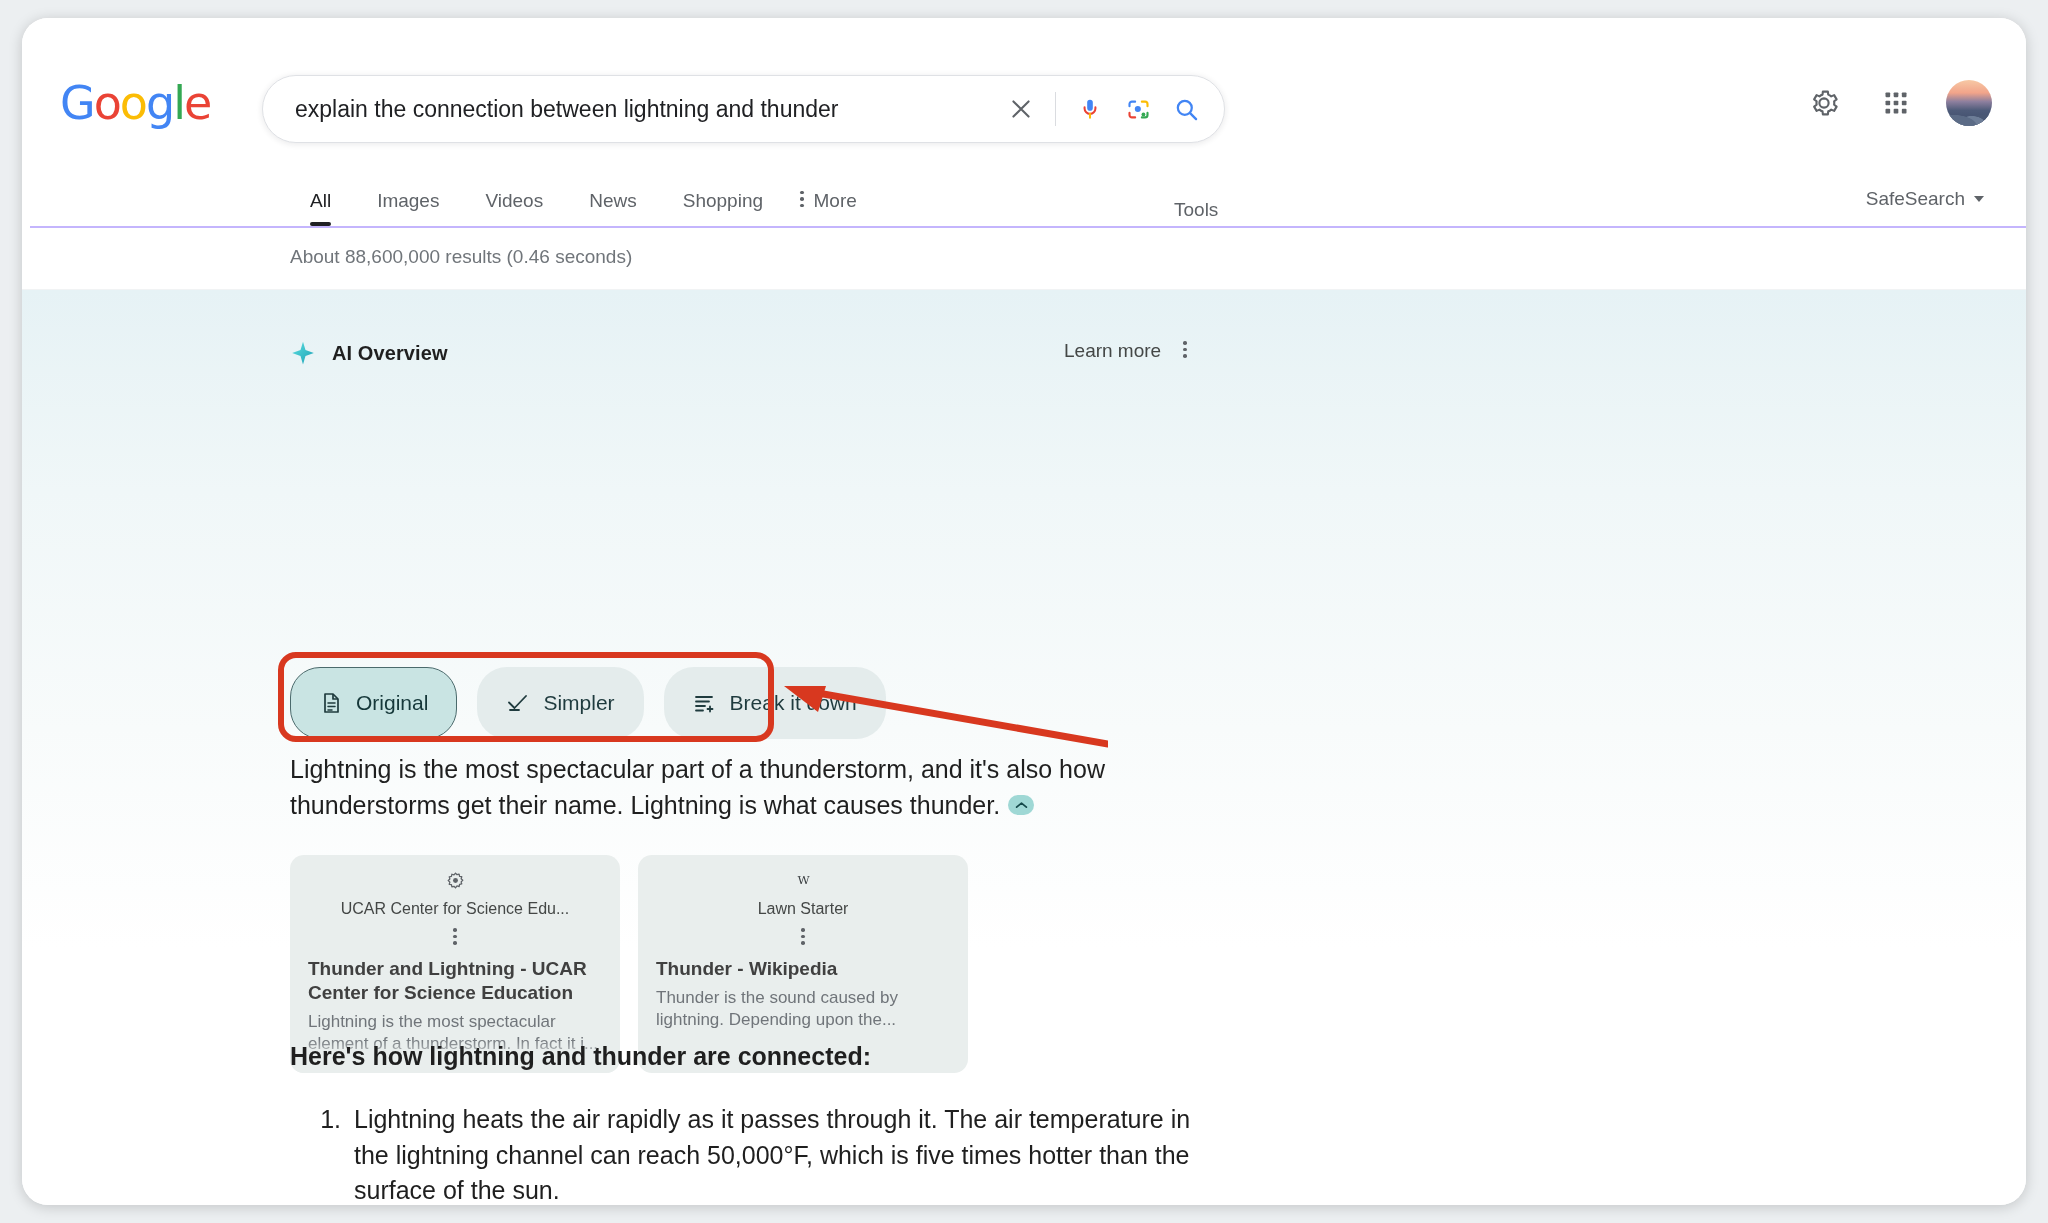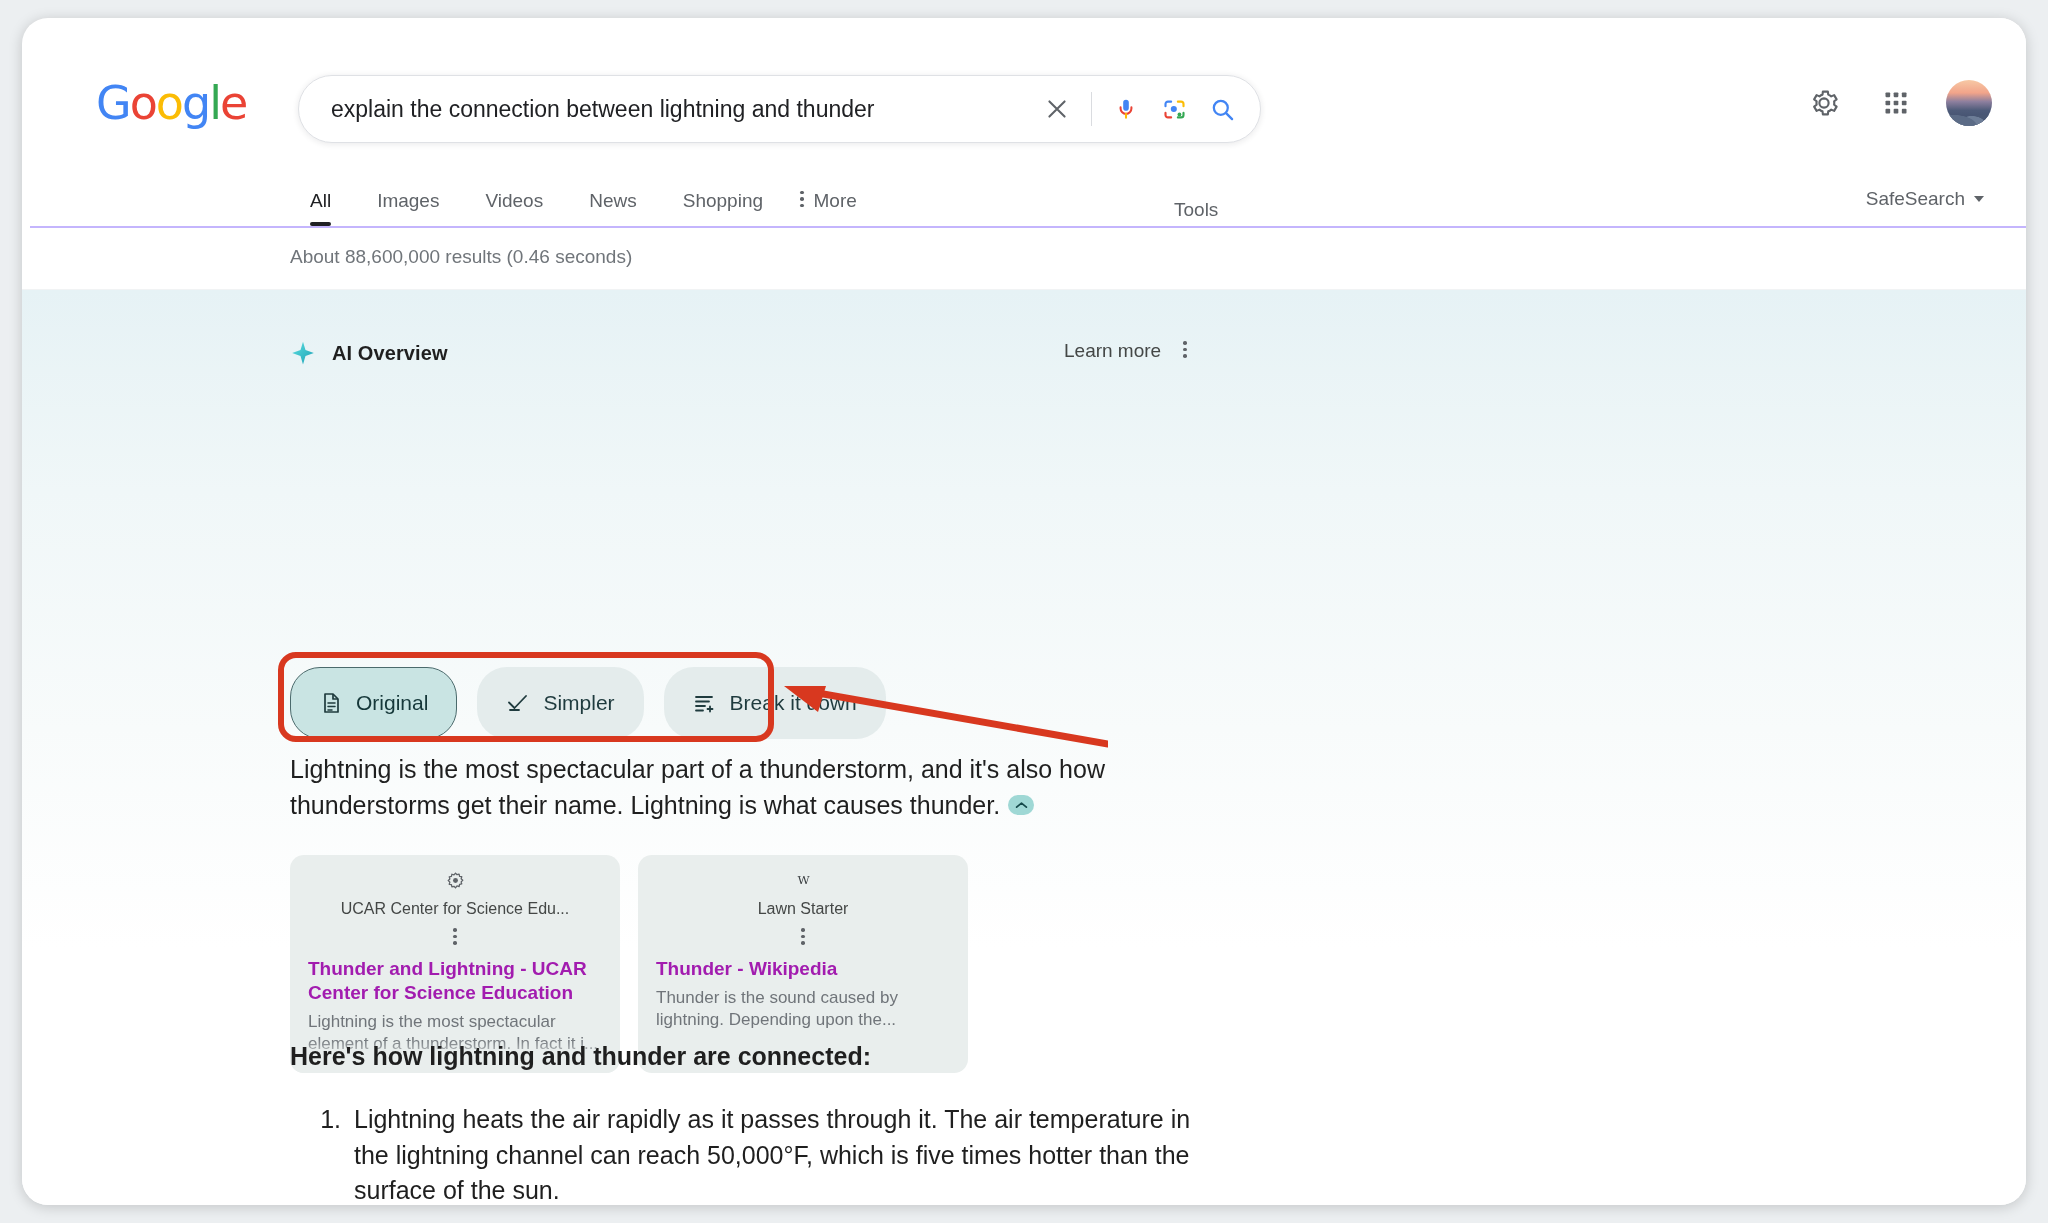--- a/index.html
+++ b/index.html
@@ -27,21 +27,20 @@
     border-radius: 26px;
     overflow: hidden;
     box-shadow: 0 2px 14px rgba(0,0,0,.18);
   }
 
   
   .header {
     position: relative;
     height: 150px;
     background: #fff;
-    margin-left: 36px;
   }
 
   .g-logo {
     position: absolute;
     left: 38px; top: 62px;
     font-family: "DejaVu Sans", sans-serif;
     font-size: 46px;
     letter-spacing: -2px;
     font-weight: 400;
     line-height: 1;
@@ -284,21 +283,21 @@
   .card-top {
     display: flex; align-items: center; gap: 10px;
     font-size: 16px; color: #444746;
     margin-bottom: 12px;
     flex-direction: column;
   }
   .card-src { flex: 1; white-space: nowrap; overflow: hidden; text-overflow: ellipsis; }
   .card-dots { display:inline-flex; flex-direction:column; gap:3px; cursor:pointer;}
   .card-dots i { width:3.5px; height:3.5px; border-radius:50%; background:#5f6368; display:block;}
   .card-title {
-    font-size: 19px; font-weight: 700; color: #a21caf;
+    font-size: 19px; font-weight: 700; color: #404040;
     line-height: 1.28; margin-bottom: 6px;
   }
   .card-snip {
     font-size: 17px; color: #70757a; line-height: 1.3;
   }
   .card.fade::after{
     content:"";
     position:absolute; left:0; right:0; bottom:0; height:34px;
     background: linear-gradient(180deg, rgba(233,238,237,0), #e9eeed 70%);
   }

